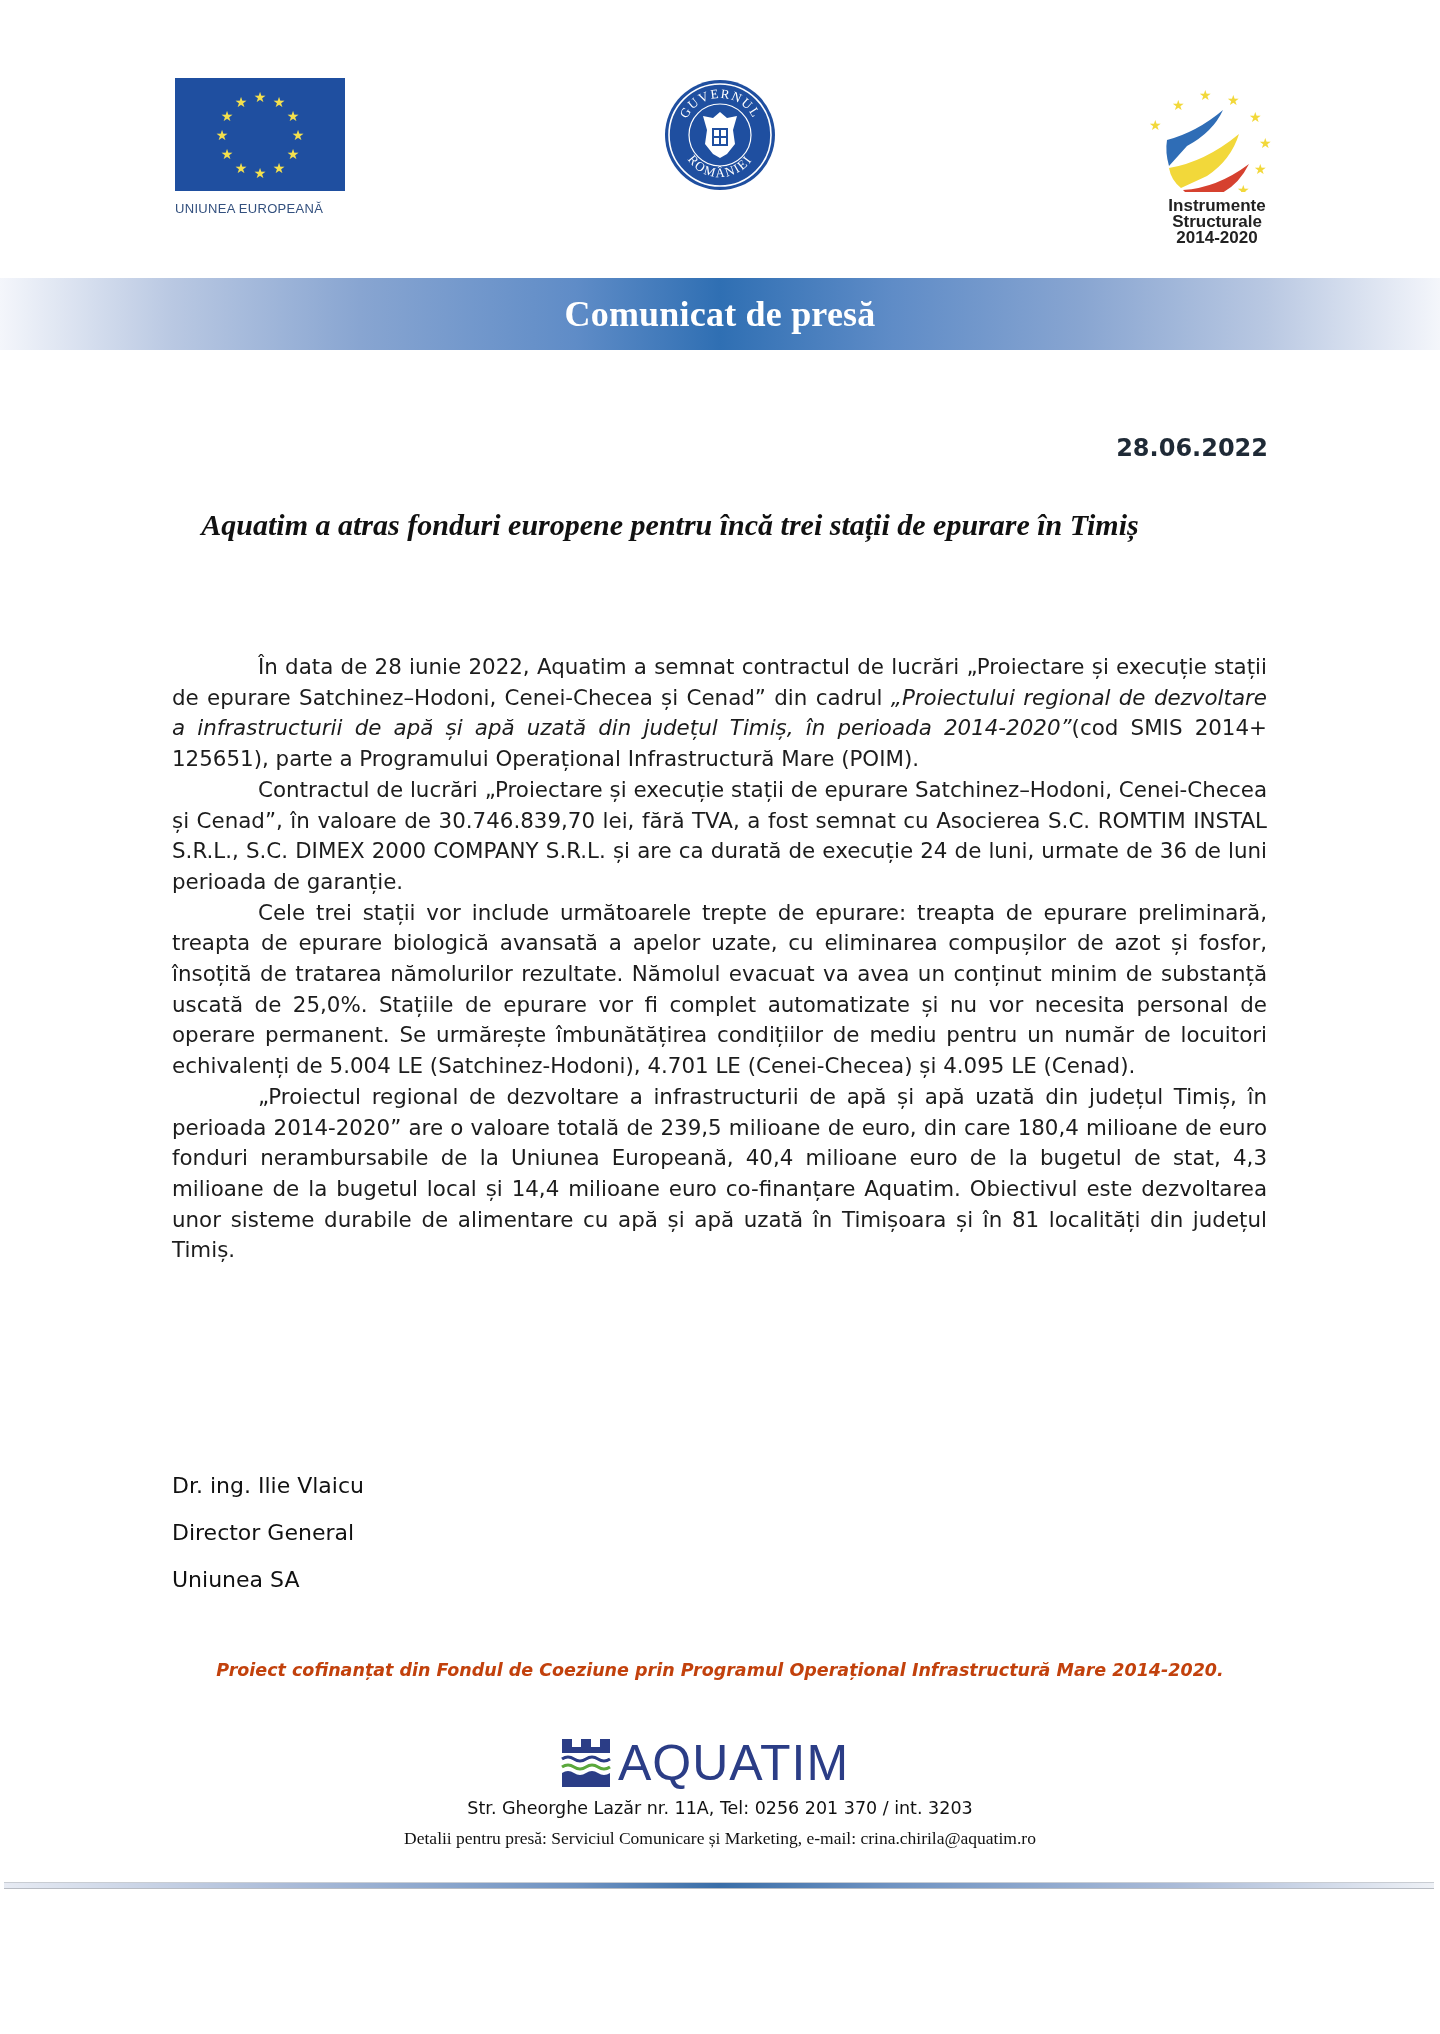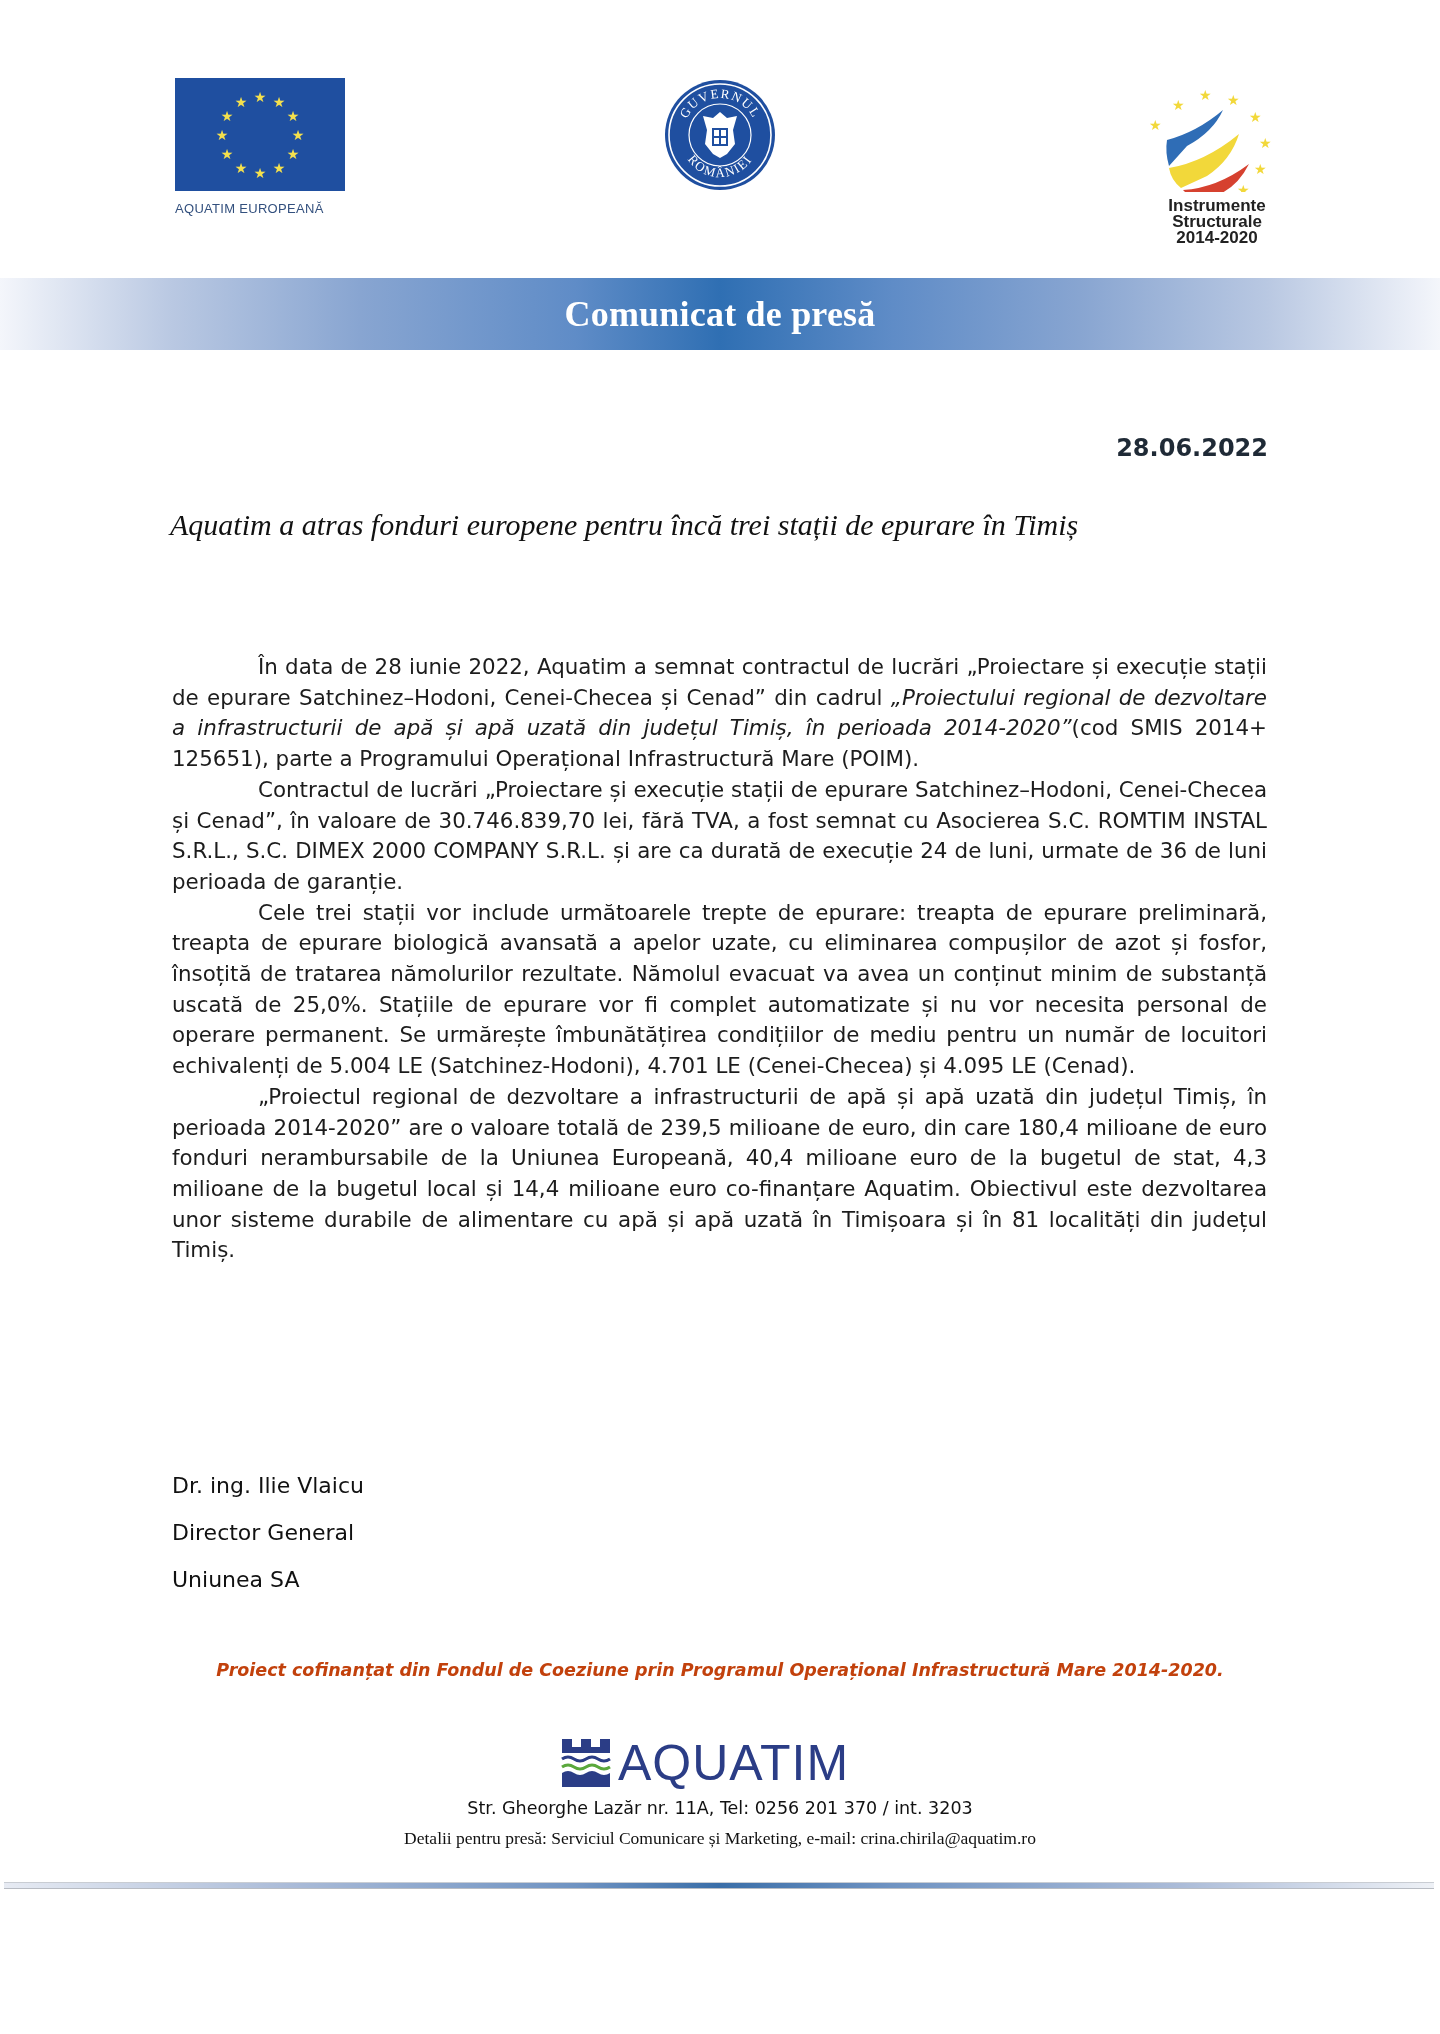--- a/index.html
+++ b/index.html
@@ -20,21 +20,21 @@
   .is-label { font-family: "Liberation Sans", sans-serif; font-weight: bold; font-size: 17px; color: #222; text-align: center; line-height: 16px; margin-top: 2px; }
 
   
   .banner { left: 0; top: 278px; width: 1440px; height: 72px;
     background: linear-gradient(90deg, #f4f6fb 0%, #b9c8e2 12%, #88a5d1 25%, #5f8cc7 40%, #2f6fb3 50%, #5f8cc7 62%, #88a5d1 75%, #b9c8e2 88%, #f4f6fb 100%);
     display: flex; align-items: center; justify-content: center; }
   .banner-title { font-family: Liberation Serif, serif; font-weight: bold; font-size: 36px; color: #ffffff; letter-spacing: 0.2px; }
 
   .date { right: 172px; top: 434px; font-family: "DejaVu Sans", sans-serif; font-weight: bold; font-size: 24px; color: #1f2a36; }
 
-  .headline { left: 170px; top: 505px; width: 1000px; text-align: left; font-family: "Liberation Serif", serif; font-style: italic; font-weight: normal; font-size: 30px; line-height: 40px; color: #111; }
+  .headline { left: 170px; top: 505px; width: 1000px; text-align: center; font-family: "Liberation Serif", serif; font-style: italic; font-weight: bold; font-size: 30px; line-height: 40px; color: #111; }
 
   .body { left: 172px; top: 652px; width: 1095px; font-family: "DejaVu Sans", sans-serif; font-size: 21.4px; line-height: 30.7px; color: #1c1c1c; text-align: justify; }
   .body p { margin: 0; text-indent: 86px; }
   .body em { font-style: italic; }
 
   .sign { left: 172px; top: 1462px; font-family: "DejaVu Sans", sans-serif; font-size: 22px; line-height: 47px; color: #111; }
 
   .footnote { left: 0; top: 1660px; width: 1440px; text-align: center; font-family: "DejaVu Sans", sans-serif; font-style: italic; font-weight: bold; font-size: 17.5px; color: #c2410c; }
 
   .aquatim-logo { left: 560px; top: 1740px; height: 46px; display: flex; align-items: center; }
@@ -59,21 +59,21 @@
     <span class="star" style="left:116px;top:50px">★</span>
     <span class="star" style="left:111px;top:69px">★</span>
     <span class="star" style="left:97px;top:83px">★</span>
     <span class="star" style="left:78px;top:88px">★</span>
     <span class="star" style="left:59px;top:83px">★</span>
     <span class="star" style="left:45px;top:69px">★</span>
     <span class="star" style="left:40px;top:50px">★</span>
     <span class="star" style="left:45px;top:31px">★</span>
     <span class="star" style="left:59px;top:17px">★</span>
   </div>
-  <div class="eu-label">AQUATIM EUROPEANĂ</div>
+  <div class="eu-label">UNIUNEA EUROPEANĂ</div>
 </div>
 
 <div class="abs gov-logo">
   <div class="gov-seal">
     <svg width="110" height="110" viewBox="0 0 110 110">
       <circle cx="55" cy="55" r="51" fill="none" stroke="#ffffff" stroke-width="1.6"></circle>
       <circle cx="55" cy="55" r="31" fill="none" stroke="#ffffff" stroke-width="1.2"></circle>
       <defs>
         <path id="arcTop" d="M 18 55 A 37 37 0 0 1 92 55"></path>
         <path id="arcBot" d="M 16 58 A 39 39 0 0 0 94 58"></path>

